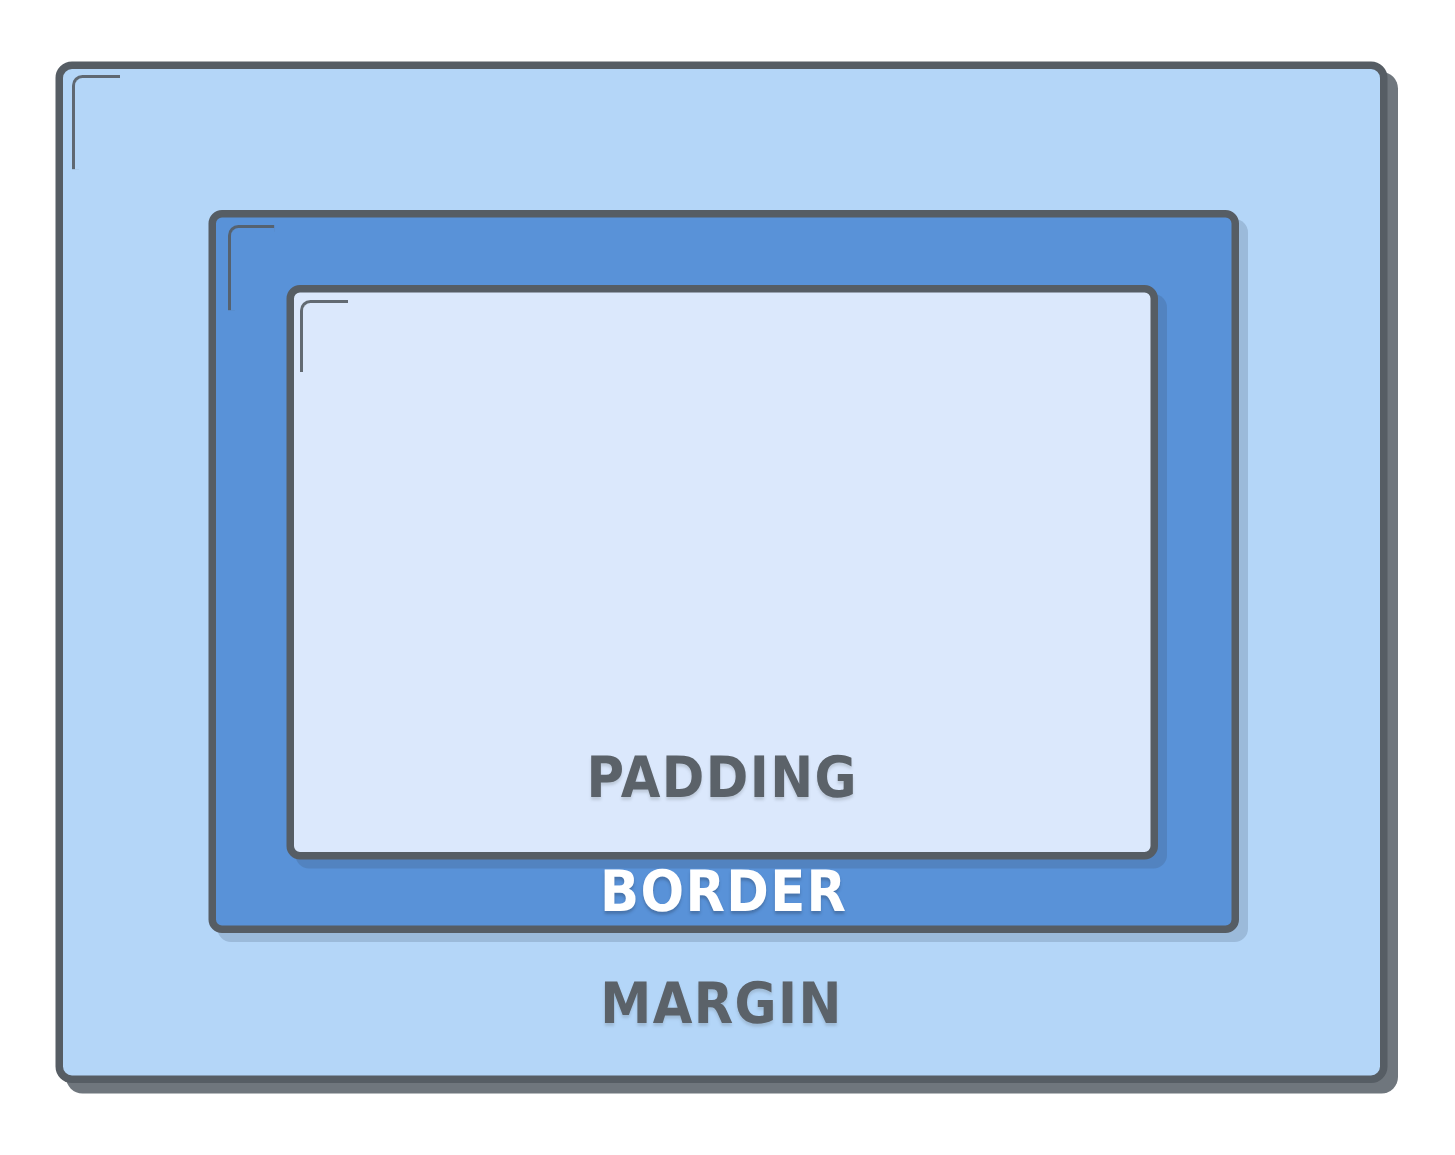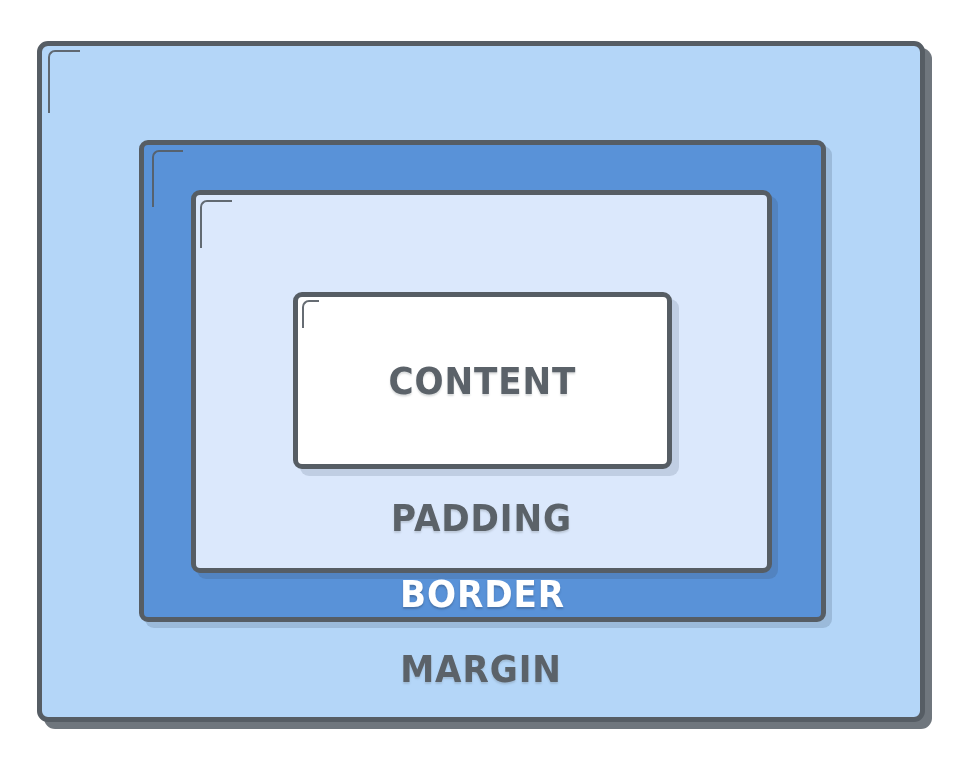--- a/index.html
+++ b/index.html
@@ -94,26 +94,20 @@
 <div class="stage">
   <div class="box margin-box">
     <span class="mark mark-margin"></span>
 
     <div class="box border-box">
       <span class="mark mark-border"></span>
 
       <div class="box padding-box">
         <span class="mark mark-padding"></span>
 
-        <div class="box content-box">
-          <span class="mark mark-content"></span>
-          <div class="content-label">
-            <span class="label" style="position:static">CONTENT</span>
-          </div>
-        </div>
 
         <div class="label padding-label">PADDING</div>
       </div>
 
       <div class="label border-label">BORDER</div>
     </div>
 
     <div class="label margin-label">MARGIN</div>
   </div>
 </div>

